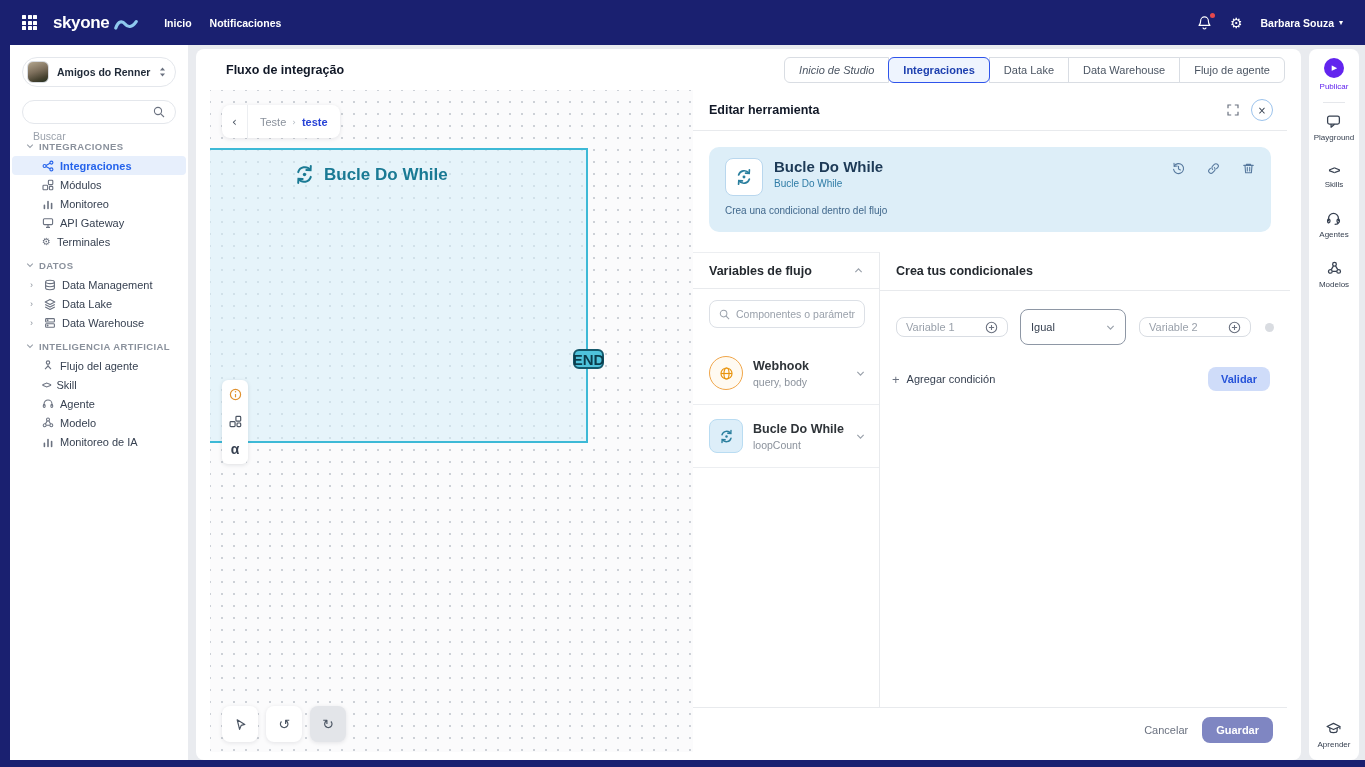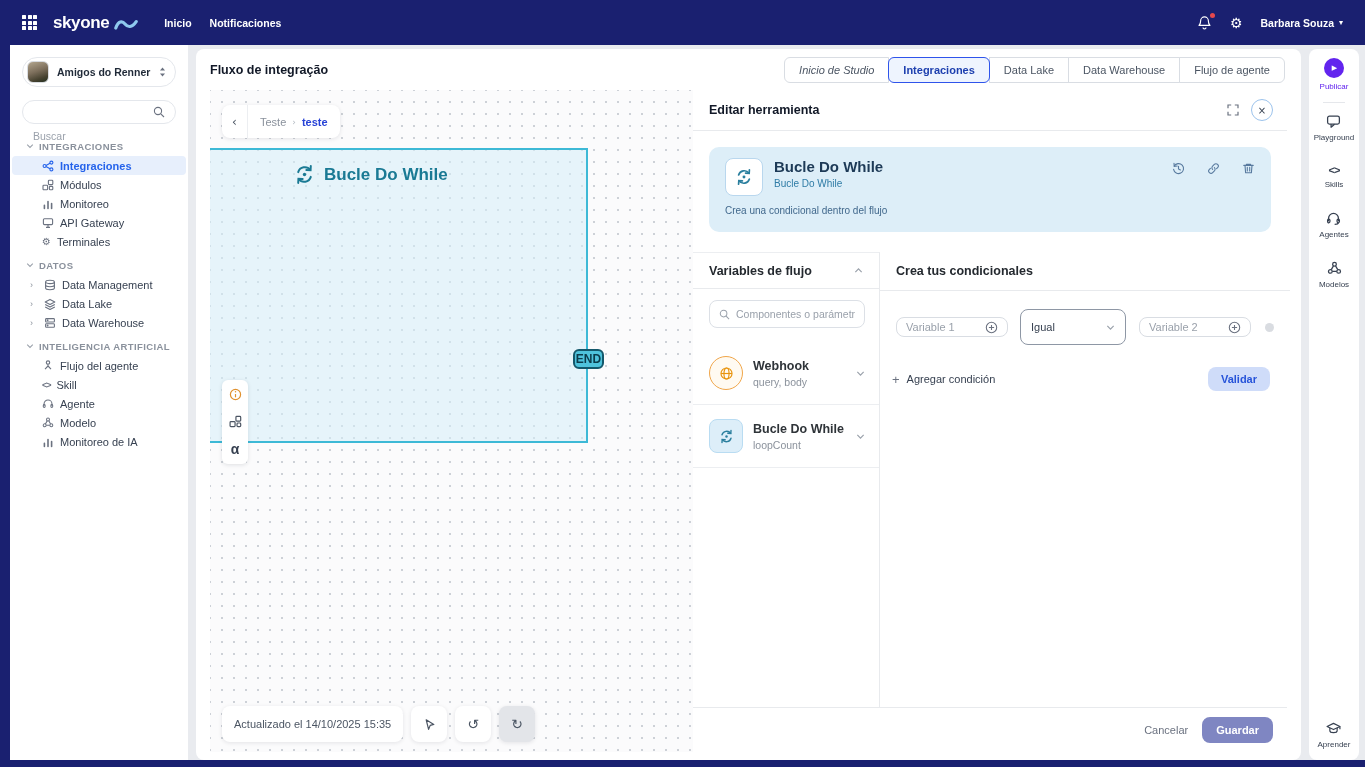--- a/index.html
+++ b/index.html
@@ -58,21 +58,21 @@
   .si.active { background:#e7effc; color:#2563eb; font-weight:700; }
   .si.active .ic { color:#2563eb; }
   .si.exp { padding-left:18px; }
   .si .mini { color:#8a919c; font-size:9px; width:8px; }
   .codeglyph { font-size:9px; font-weight:700; letter-spacing:-1px; }
 
   
   .main { position:absolute; top:49px; left:196px; width:1105px; bottom:7px; background:#fff;
           border-radius:8px; }
   .main-head { position:absolute; top:0; left:0; right:0; height:41px; display:flex; align-items:center;
-               padding:0 16px 0 14px; }
+               padding:0 16px 0 30px; }
   .page-title { font-size:12.5px; font-weight:700; color:#111827; }
   .tabs { margin-left:auto; display:flex; }
   .tab { border:1px solid #d9dde3; margin-left:-1px; padding:0 14px; height:26px; display:flex;
          align-items:center; background:#fff; color:#4b5563; font-size:11px; cursor:pointer; position:relative; }
   .tab.first { border-radius:6px 0 0 6px;font-style:italic; }
   .tab.last { border-radius:0 6px 6px 0; }
   .tab.active { border:1.5px solid #2f54eb; background:#eef4fe; color:#1e40af; font-weight:700;
                 border-radius:6px; z-index:2; }
 
   
@@ -87,21 +87,21 @@
   .crumb-path { display:flex; align-items:center; gap:6px; padding:0 12px; font-size:11px; }
   .crumb-parent { color:#8a919c; cursor:pointer; }
   .crumb-sep { color:#b3b9c2; font-size:9px; }
   .crumb-cur { color:#2742d6; font-weight:700; }
   .node { position:absolute; left:0; top:58px; width:378px; height:295px;
           background:rgba(214,238,248,.55); border:2px solid #3db9d6; border-left:none; cursor:pointer; }
   .node-title { position:absolute; left:84px; top:14px; display:flex; align-items:center; gap:9px;
                 color:#1a7a94; font-size:17px; font-weight:700; }
   .endbadge { position:absolute; left:363px; top:199px; width:31px; height:20px; background:#4fc3dc;
               border:2px solid #14586b; border-radius:6px; display:flex; align-items:center;
-              justify-content:center; font-size:12px; font-weight:800; color:#0b3c4c; z-index:2; cursor:pointer; }
+              justify-content:center; font-size:15px; font-weight:800; color:#0b3c4c; z-index:2; cursor:pointer; }
   .side-tools { position:absolute; left:12px; top:290px; width:26px; background:#fff; border-radius:6px;
                 box-shadow:0 1px 4px rgba(16,24,40,.12); display:flex; flex-direction:column;
                 align-items:center; padding:8px 0; gap:14px; z-index:3; }
   .side-tools .t { cursor:pointer; display:flex; }
   .t-info { color:#e0912f; }
   .t-mod { color:#4b5563; }
   .t-alpha { color:#374151; font-size:14px; font-weight:700; line-height:1; }
   .canvas-bottom { position:absolute; left:12px; bottom:10px; display:flex; gap:8px; align-items:center; }
   .updated { height:36px; background:#fff; border-radius:8px; box-shadow:0 1px 4px rgba(16,24,40,.1);
              display:flex; align-items:center; padding:0 12px; font-size:11px; color:#4b5563; }
@@ -471,21 +471,20 @@
           <svg width="13" height="13" viewBox="0 0 12 12" fill="none" stroke="currentColor" stroke-width="1.1">
               <rect x="1" y="6.2" width="4.6" height="4.6" rx=".8"></rect>
               <rect x="6.4" y="1.2" width="4.4" height="4.4" rx=".8"></rect>
               <rect x="7.4" y="7.4" width="3.4" height="3.4" rx=".8"></rect>
             </svg>
         </span>
         <span class="t t-alpha">α</span>
       </div>
 
       <div class="canvas-bottom">
-        <div class="updated">Actualizado el 14/10/2025 15:35</div>
         <div class="cbtn">
           <svg width="13" height="13" viewBox="0 0 13 13">
               <path d="M3.2 1.8 L10.8 6.4 7.2 7.4 5.6 11.4 Z" fill="none" stroke="currentColor" stroke-width="1.2" stroke-linejoin="round"></path>
             </svg>
         </div>
         <div class="cbtn uni">↺</div>
         <div class="cbtn uni pressed">↻</div>
       </div>
     </section>
 

